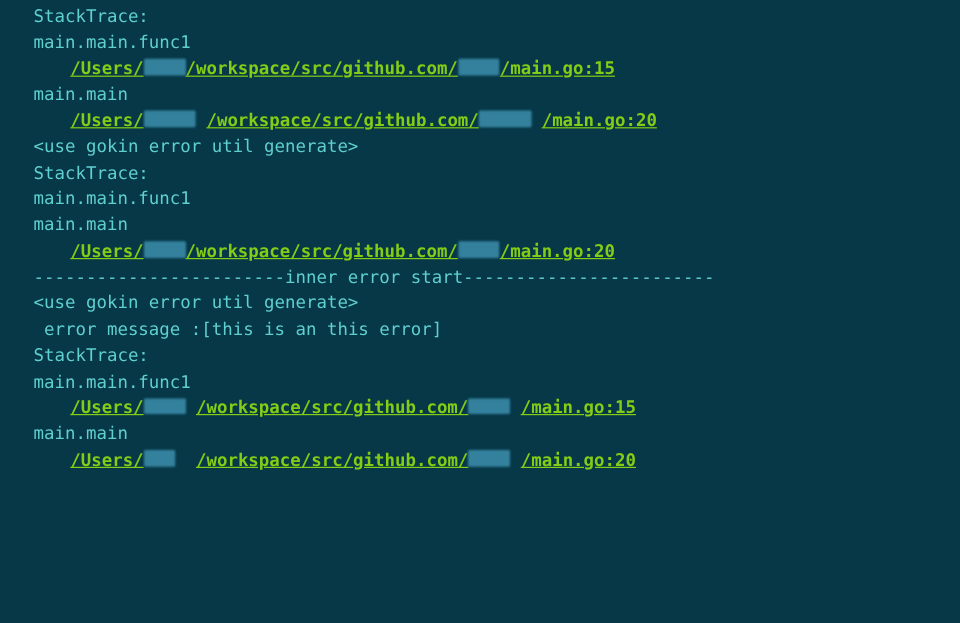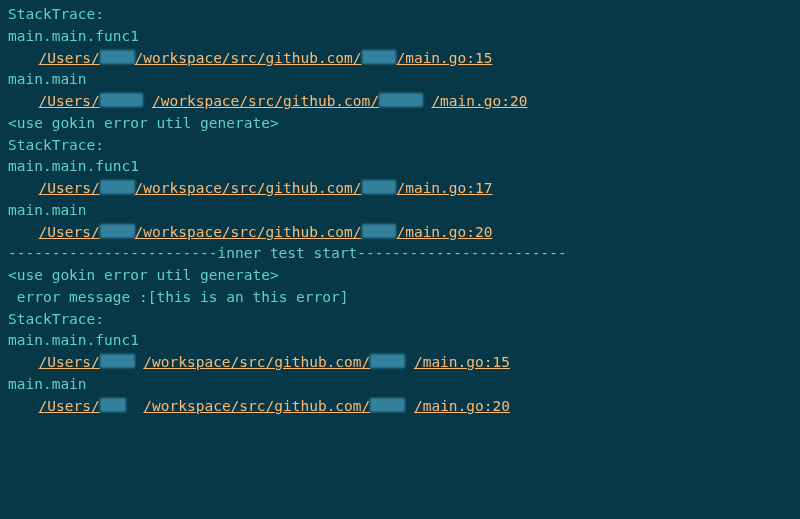--- a/index.html
+++ b/index.html
@@ -13,28 +13,30 @@
       font-family: "Menlo", "Monaco", "Consolas", monospace;
       font-size: 14.5px;
       line-height: 1.5;
       padding: 4px 8px;
       width: 800px;
       height: 519px;
       overflow: hidden;
     }
     .line {
       white-space: pre;
+      margin-left: 20px;
     }
     .plain {
       color: #5fcfcf;
     }
     .link {
-      color: #fdba74;
+      color: #84cc16;
       text-decoration: underline;
       cursor: pointer;
+      font-weight: bold;
     }
     .indent {
       display: inline-block;
       width: 3.5ch;
     }
     .redacted {
       display: inline-block;
       background: #3a8aa8;
       width: 4.5ch;
       height: 0.95em;
@@ -54,27 +56,26 @@
 
   <div class="line plain">StackTrace:</div>
   <div class="line plain">main.main.func1</div>
   <div class="line"><span class="indent"></span><span class="link"><span>/Users/</span></span><span class="redacted w3"></span><span class="link"><span>/workspace/src/github.com/</span></span><span class="redacted w3"></span><span class="link"><span>/main.go:15</span></span></div>
   <div class="line plain">main.main</div>
   <div class="line"><span class="indent"></span><span class="link"><span>/Users/</span></span><span class="redacted w4"></span> <span class="link"><span>/workspace/src/github.com/</span></span><span class="redacted w4"></span> <span class="link"><span>/main.go:20</span></span></div>
 
   <div class="line plain">&lt;use gokin error util generate&gt;</div>
   <div class="line plain">StackTrace:</div>
   <div class="line plain">main.main.func1</div>
-  <div class="line"><span class="indent"></span><span class="link"><span>/Users/</span></span><span class="redacted w3"></span><span class="link"><span>/workspace/src/github.com/</span></span><span class="redacted w3"></span><span class="link"><span>/main.go:17</span></span></div>
   <div class="line plain">main.main</div>
   <div class="line"><span class="indent"></span><span class="link"><span>/Users/</span></span><span class="redacted w3"></span><span class="link"><span>/workspace/src/github.com/</span></span><span class="redacted w3"></span><span class="link"><span>/main.go:20</span></span></div>
 
   <div class="line plain"></div>
 
-  <div class="line plain">------------------------inner test start------------------------</div>
+  <div class="line plain">------------------------inner error start------------------------</div>
 
   <div class="line plain">&lt;use gokin error util generate&gt;</div>
   <div class="line plain"><span> error message :</span><span>[this is an this error]</span></div>
   <div class="line plain">StackTrace:</div>
   <div class="line plain">main.main.func1</div>
   <div class="line"><span class="indent"></span><span class="link"><span>/Users/</span></span><span class="redacted w3"></span> <span class="link"><span>/workspace/src/github.com/</span></span><span class="redacted w3"></span> <span class="link"><span>/main.go:15</span></span></div>
   <div class="line plain">main.main</div>
   <div class="line"><span class="indent"></span><span class="link"><span>/Users/</span></span><span class="redacted w2"></span>  <span class="link"><span>/workspace/src/github.com/</span></span><span class="redacted w3"></span> <span class="link"><span>/main.go:20</span></span></div>
 
   <div class="line plain"></div>

